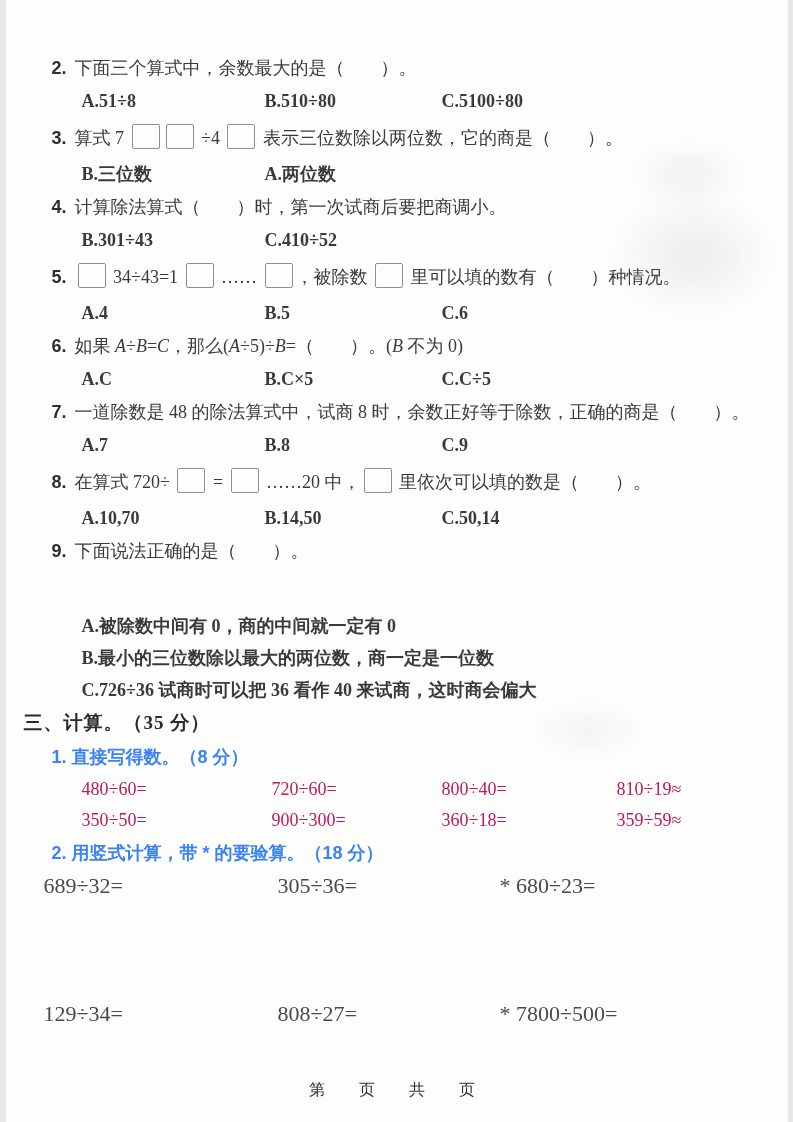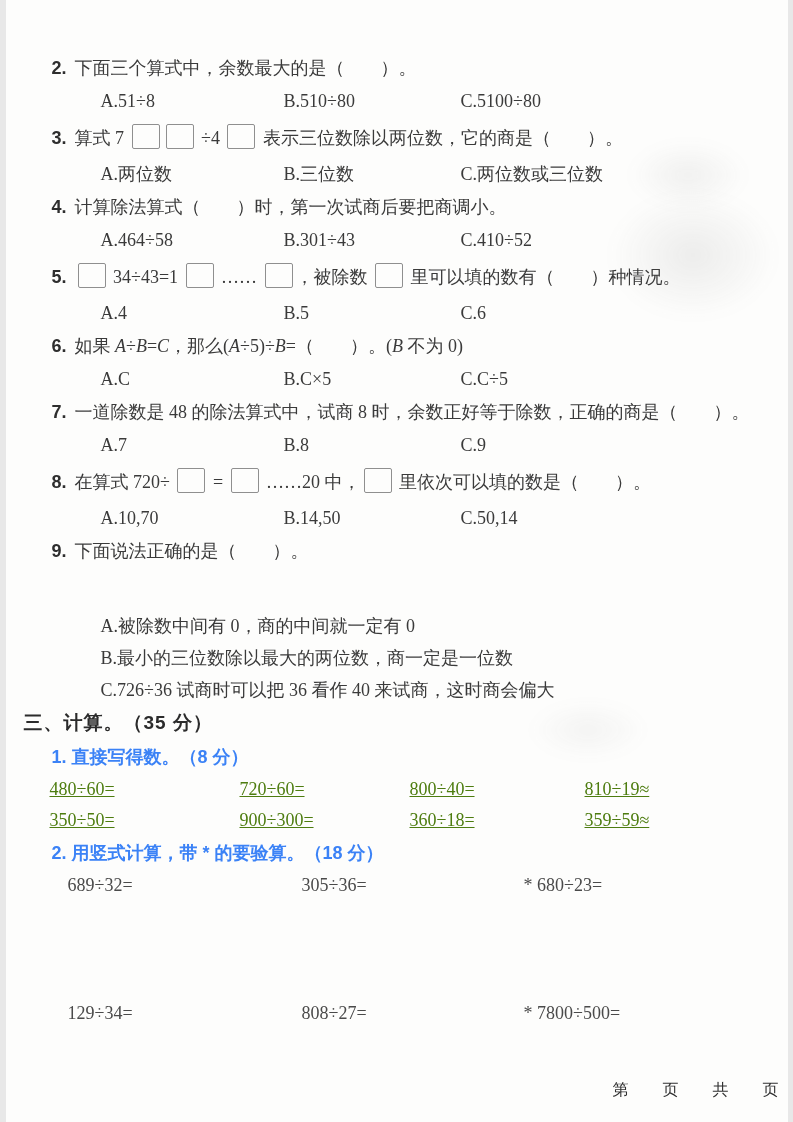--- a/index.html
+++ b/index.html
@@ -42,68 +42,68 @@
     display:inline-block;
     width:26px;height:23px;
     border:1px solid #8f8f8f;
     border-radius:2px;
     background:#fdfdfc;
     vertical-align:-5px;
     margin:0 3px;
   }
   .opts{
     display:flex;
-    padding-left:95px;
+    padding-left:76px;
     font-size:18px;
     line-height:33px;
+    font-weight:bold;
   }
   .opts .opt:nth-child(1){width:183px;}
   .opts .opt:nth-child(2){width:177px;}
   .opts.stacked{display:block;margin-top:42px;}
   .opts.stacked .opt{display:block;width:auto;line-height:32px;}
 
   .sec-title{
     padding-left:18px;
     font-size:19px;
     line-height:34px;
-    font-family:Liberation Sans, sans-serif;
+    font-family:Liberation Serif, serif;
     font-weight:700;
     color:#2b2b2b;
     letter-spacing:1px;
   }
   .sub-title{
     padding-left:46px;
     font-size:18px;
     line-height:34px;
     font-family:"Liberation Sans","DejaVu Sans",sans-serif;
     font-weight:700;
     color:#3b82f6;
   }
   .calc-row{
     display:grid;
     grid-template-columns:190px 170px 175px 1fr;
-    padding-left:44px;
+    padding-left:76px;
     font-size:18px;
     line-height:31px;
-    color:#4d7c0f;
-    text-decoration:underline;
+    color:#be185d;
   }
   .vert-row{
     display:grid;
     grid-template-columns:234px 222px 1fr;
-    padding-left:62px;
-    font-size:18px;
+    padding-left:38px;
+    font-size:22px;
     line-height:31px;
     color:#4a4a4a;
   }
   .vert-row.gap{margin-bottom:97px;}
   .footer{
     position:absolute;
     left:0;right:0;top:1080px;
-    text-align:right;
+    text-align:center;
     font-size:16px;
     letter-spacing:9px;
     color:#2f2f2f;
     font-family:Liberation Mono, monospace;
   }
 </style>
 </head>
 <body>
 
 <div class="page">
@@ -116,29 +116,27 @@
         <div class="q-line"><span class="q-num">2.</span><span class="q-text"><span>下面三个算式中，余数最大的是（　　）。</span></span></div>
         <div class="opts">
           <span class="opt">A.51÷8</span>
           <span class="opt">B.510÷80</span>
           <span class="opt">C.5100÷80</span>
         </div>
       </div>
       <div class="q">
         <div class="q-line boxed"><span class="q-num">3.</span><span class="q-text"><span>算式 7 </span><span class="box"></span><span class="box"></span><span> ÷4 </span><span class="box"></span><span> 表示三位数除以两位数，它的商是（　　）。</span></span></div>
         <div class="opts">
+          <span class="opt">B.三位数</span>
           <span class="opt">A.两位数</span>
-          <span class="opt">B.三位数</span>
-          <span class="opt">C.两位数或三位数</span>
         </div>
       </div>
       <div class="q">
         <div class="q-line"><span class="q-num">4.</span><span class="q-text"><span>计算除法算式（　　）时，第一次试商后要把商调小。</span></span></div>
         <div class="opts">
-          <span class="opt">A.464÷58</span>
           <span class="opt">B.301÷43</span>
           <span class="opt">C.410÷52</span>
         </div>
       </div>
       <div class="q">
         <div class="q-line boxed"><span class="q-num">5.</span><span class="q-text"><span class="box"></span><span> 34÷43=1 </span><span class="box"></span><span> …… </span><span class="box"></span><span>，被除数 </span><span class="box"></span><span> 里可以填的数有（　　）种情况。</span></span></div>
         <div class="opts">
           <span class="opt">A.4</span>
           <span class="opt">B.5</span>
           <span class="opt">C.6</span>

